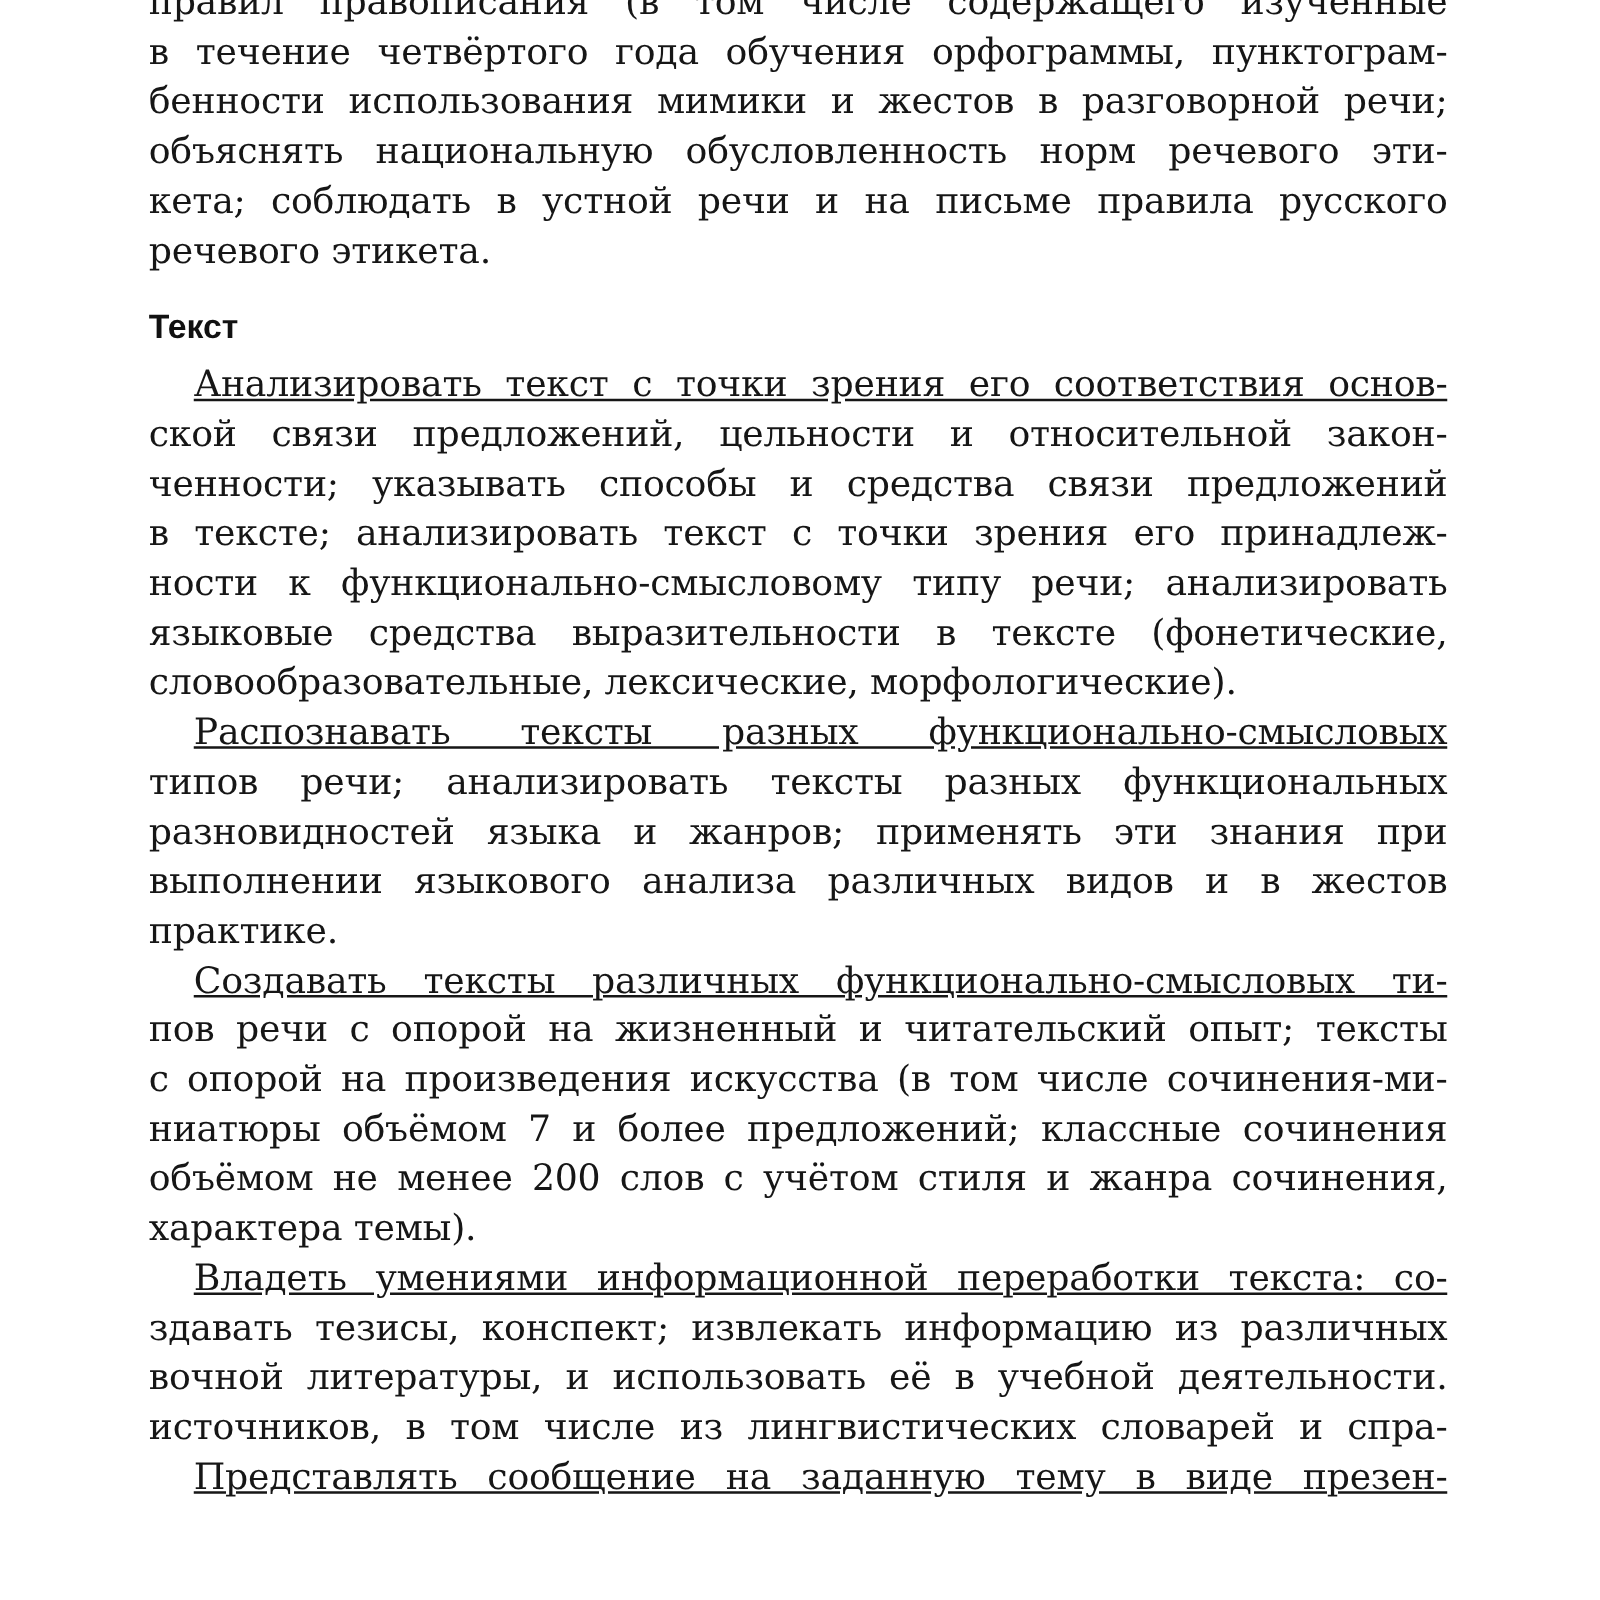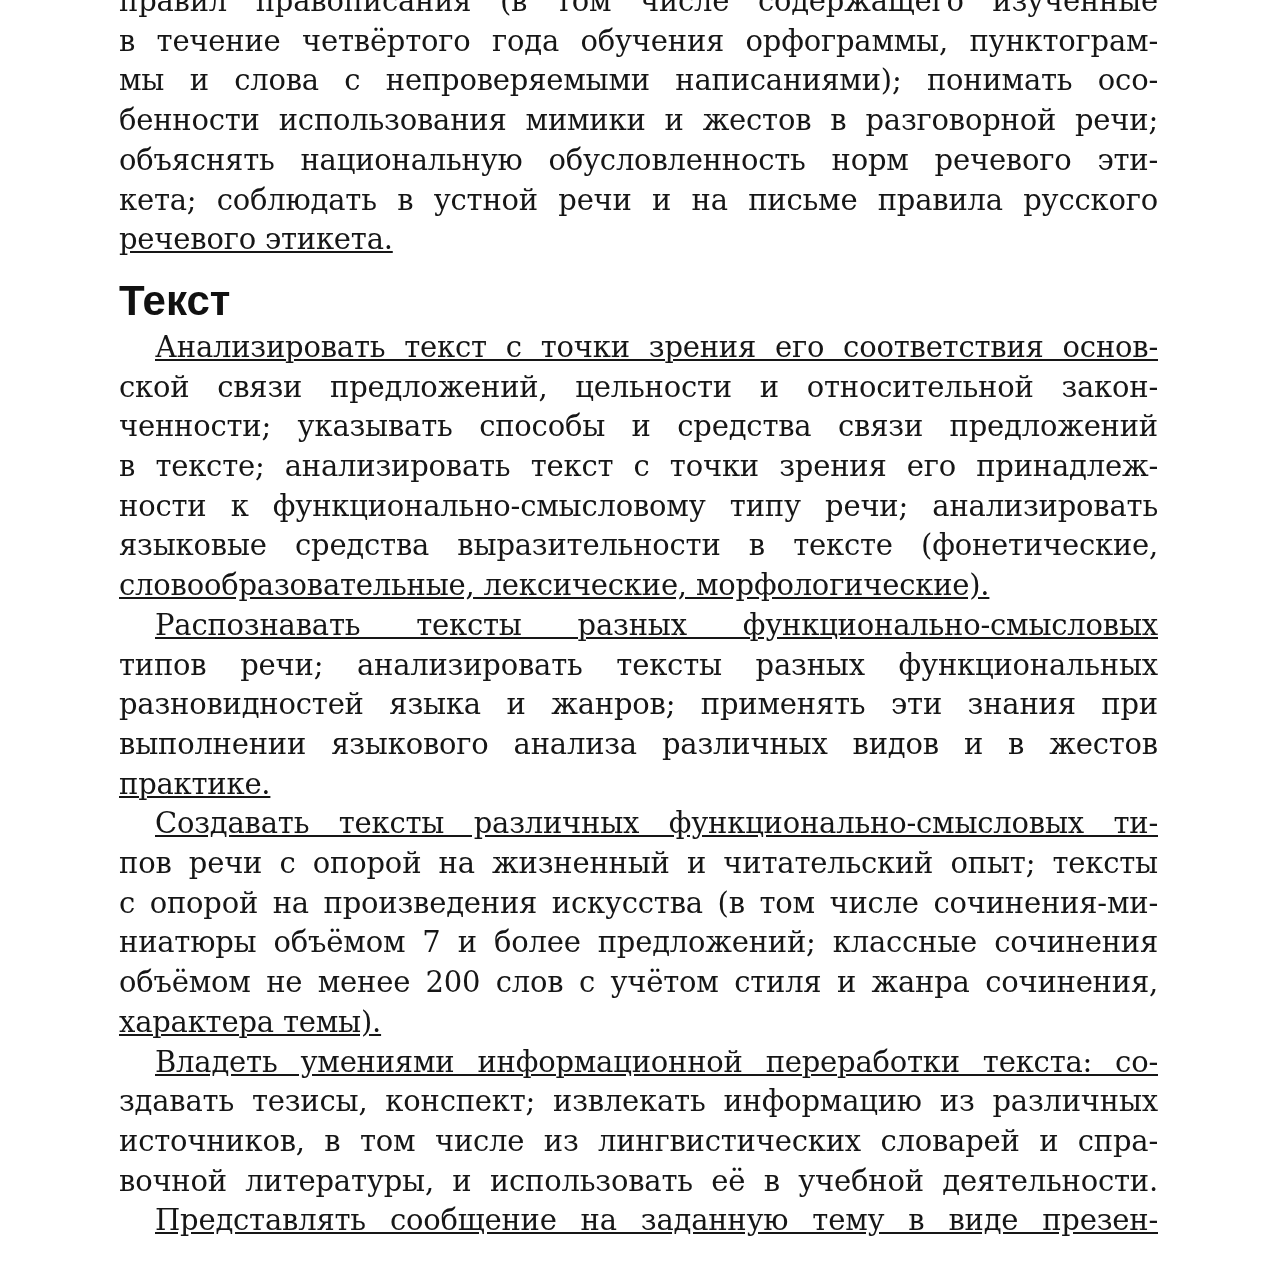--- a/index.html
+++ b/index.html
@@ -36,45 +36,43 @@
   .line {
     text-align: justify;
     overflow: hidden;
     white-space: normal;
   }
   .line.just {
     text-align-last: justify;
   }
   .line.short {
     text-align-last: left;
-    text-decoration: underline;
   }
   .line.indent {
     padding-left: 36px;
     text-decoration: underline;
   }
   .heading {
     font-family: "Liberation Sans", sans-serif;
     font-weight: bold;
-    font-size: 42px;
+    font-size: 27px;
     line-height: 34px;
     letter-spacing: 0;
     color: #111111;
     margin: 24px 0 10px 0;
   }
 </style>
 </head>
 <body>
 
 <main class="page">
   <article>
     <div class="para clip-top">
         <div class="line just">правил правописания (в том числе содержащего изученные</div>
         <div class="line just">в течение четвёртого года обучения орфограммы, пунктограм-</div>
-        <div class="line just">мы и слова с непроверяемыми написаниями); понимать осо-</div>
         <div class="line just">бенности использования мимики и жестов в разговорной речи;</div>
         <div class="line just">объяснять национальную обусловленность норм речевого эти-</div>
         <div class="line just">кета; соблюдать в устной речи и на письме правила русского</div>
         <div class="line short">речевого этикета.</div>
       </div>
 
     <h2 class="heading">Текст</h2>
 
     <div class="para">
         <div class="line just indent">Анализировать текст с точки зрения его соответствия основ-</div>
@@ -99,21 +97,21 @@
         <div class="line just">пов речи с опорой на жизненный и читательский опыт; тексты</div>
         <div class="line just">с опорой на произведения искусства (в том числе сочинения-ми-</div>
         <div class="line just">ниатюры объёмом 7 и более предложений; классные сочинения</div>
         <div class="line just">объёмом не менее 200 слов с учётом стиля и жанра сочинения,</div>
         <div class="line short">характера темы).</div>
       </div>
 
     <div class="para">
         <div class="line just indent">Владеть умениями информационной переработки текста: со-</div>
         <div class="line just">здавать тезисы, конспект; извлекать информацию из различных</div>
+        <div class="line just">вочной литературы, и использовать её в учебной деятельности.</div>
         <div class="line just">источников, в том числе из лингвистических словарей и спра-</div>
-        <div class="line just">вочной литературы, и использовать её в учебной деятельности.</div>
       </div>
 
     <div class="para">
         <div class="line just indent">Представлять сообщение на заданную тему в виде презен-</div>
       </div>
   </article>
 </main>
 
 </body></html>

